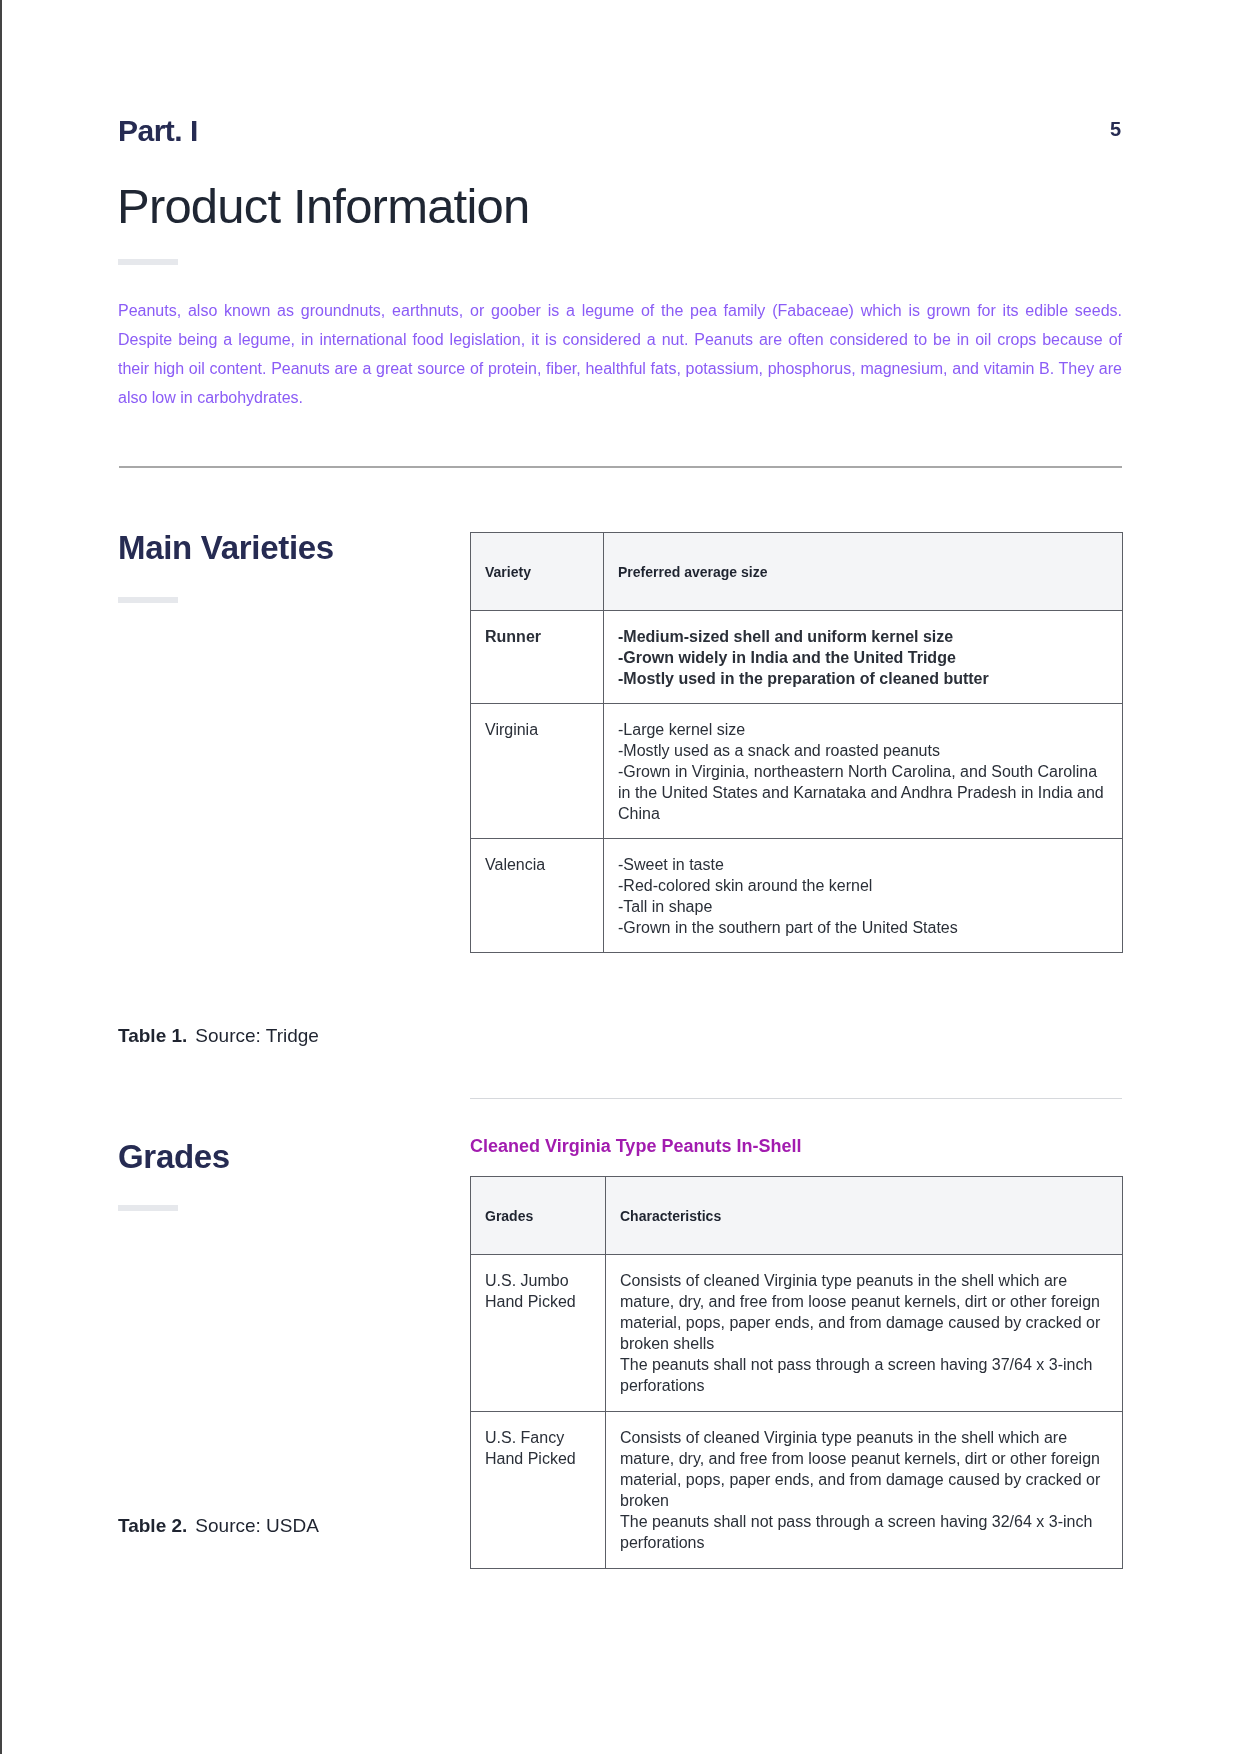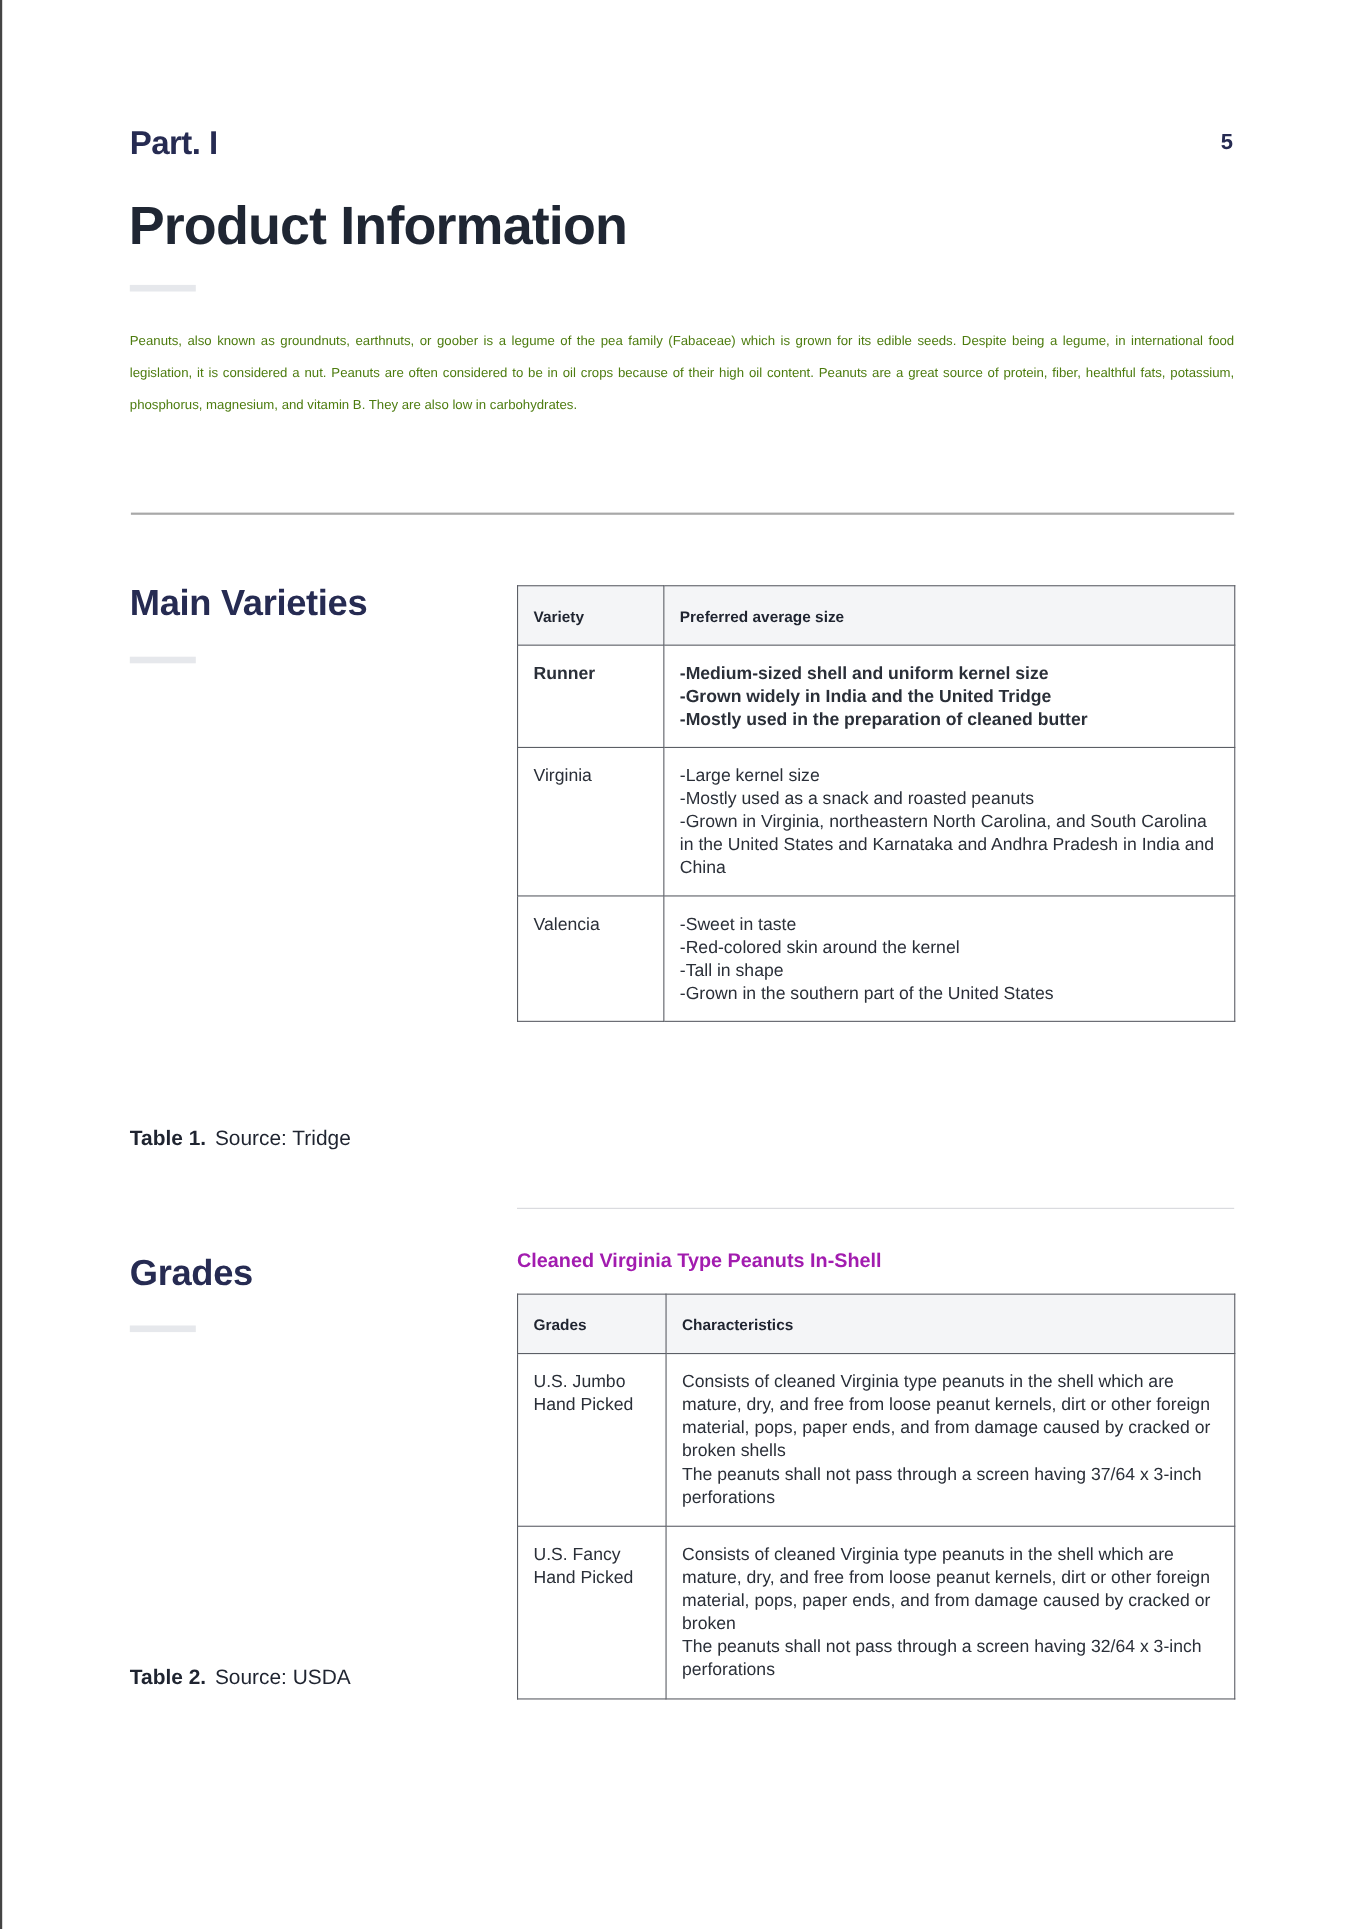--- a/index.html
+++ b/index.html
@@ -3,40 +3,40 @@
   <meta charset="utf-8">
   <style>
     html, body { margin: 0; padding: 0; }
     body {
       width: 1240px; height: 1754px; position: relative; overflow: hidden;
       background: #ffffff; font-family: "Liberation Sans", sans-serif; color: #1f2430;
     }
     .left-edge { position: absolute; left: 0; top: 0; width: 2px; height: 1754px; background: #444444; }
     .part-label { position: absolute; left: 118px; top: 114px; font-size: 30px; font-weight: bold; color: #262b52; letter-spacing: -0.5px; }
     .page-number { position: absolute; right: 119px; top: 118px; font-size: 20px; font-weight: bold; color: #262b52; }
-    .page-title { position: absolute; left: 117px; top: 178px; font-size: 49px; font-weight: bold; color: #1f2633; letter-spacing: -0.8px; }
+    .page-title { position: absolute; left: 117px; top: 178px; font-size: 49px; font-weight: normal; color: #1f2633; letter-spacing: -0.8px; }
     .accent-bar { position: absolute; width: 60px; height: 6px; background: #e6e8ec; }
     .intro {
       position: absolute; left: 118px; top: 296px; width: 1004px; margin: 0;
-      font-size: 12px; line-height: 29px; text-align: justify; color: #4d7c0f;
+      font-size: 16px; line-height: 29px; text-align: justify; color: #8b5cf6;
     }
     .divider-main { position: absolute; left: 119px; top: 466px; width: 1003px; height: 2px; background: #a8a8a8; }
     .divider-light { position: absolute; left: 470px; top: 1098px; width: 652px; height: 1px; background: #d6d8dc; }
     .section-title { position: absolute; left: 118px; font-size: 33px; font-weight: bold; color: #262b52; letter-spacing: -0.3px; }
     .caption { position: absolute; left: 118px; font-size: 19px; color: #1f2430; }
     .caption .cap-num { font-weight: bold; margin-right: 8px; text-align: center; }
     .table-subtitle { position: absolute; left: 470px; top: 1136px; font-size: 18px; font-weight: bold; color: #a21caf; }
     table.data {
       position: absolute; left: 470px; width: 653px; border-collapse: collapse;
       font-size: 16px; color: #2a2f38;
     }
     table.data th, table.data td { border: 1px solid #5c5f66; vertical-align: top; text-align: left; }
     table.data th {
       background: #f4f5f7; font-size: 14px; font-weight: bold; color: #1f2430;
-      height: 45px; padding: 4px 14px; vertical-align: middle;
+      height: 45px; padding: 16px 14px; vertical-align: middle;
     }
     table.data td { padding: 15px 14px 14px 14px; line-height: 21px; }
     table.data td .line { display: block; }
     #t1 { top: 532px; }
     #t1 col.c1 { width: 133px; }
     #t2 { top: 1176px; }
     #t2 col.c1 { width: 135px; }
     #t1 tr.r0 td { height: 62px; font-weight: bold; }
     #t1 tr.r1 td { height: 104px; }
     #t1 tr.r2 td { height: 104px; }

